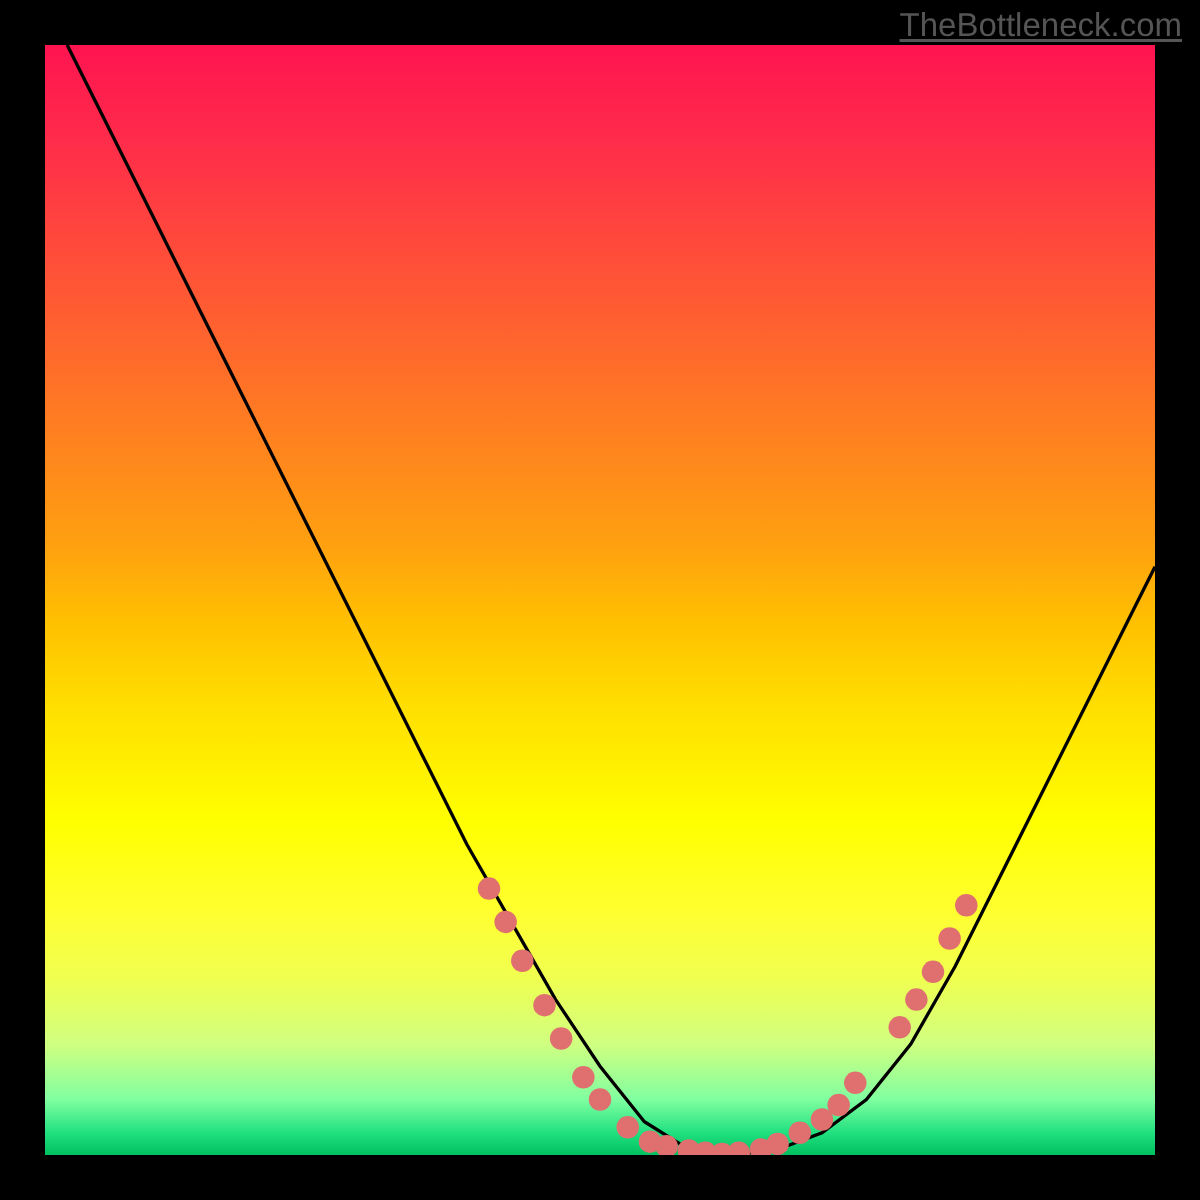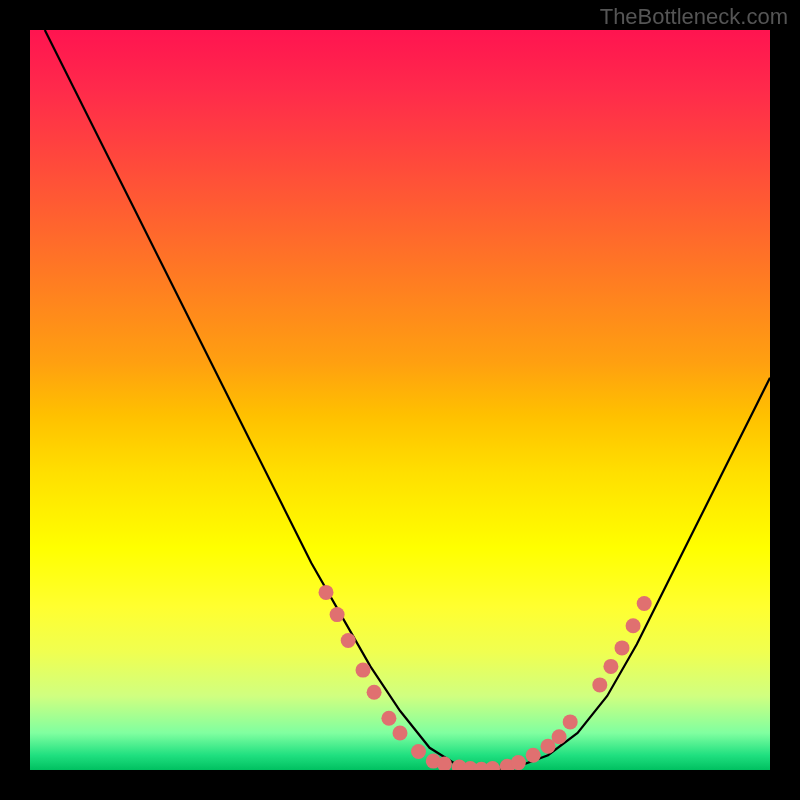--- a/index.html
+++ b/index.html
@@ -12,20 +12,21 @@
     font-family: Arial, sans-serif;
   }
   .watermark {
     position: absolute;
     top: 4px;
     right: 12px;
     color: #555;
     font-size: 22px;
     font-weight: 500;
     z-index: 10;
+    text-decoration: underline;
   }
   .plot-area {
     position: absolute;
     left: 30px;
     top: 30px;
     width: 740px;
     height: 740px;
   }
   .gradient-bg {
     position: absolute;

